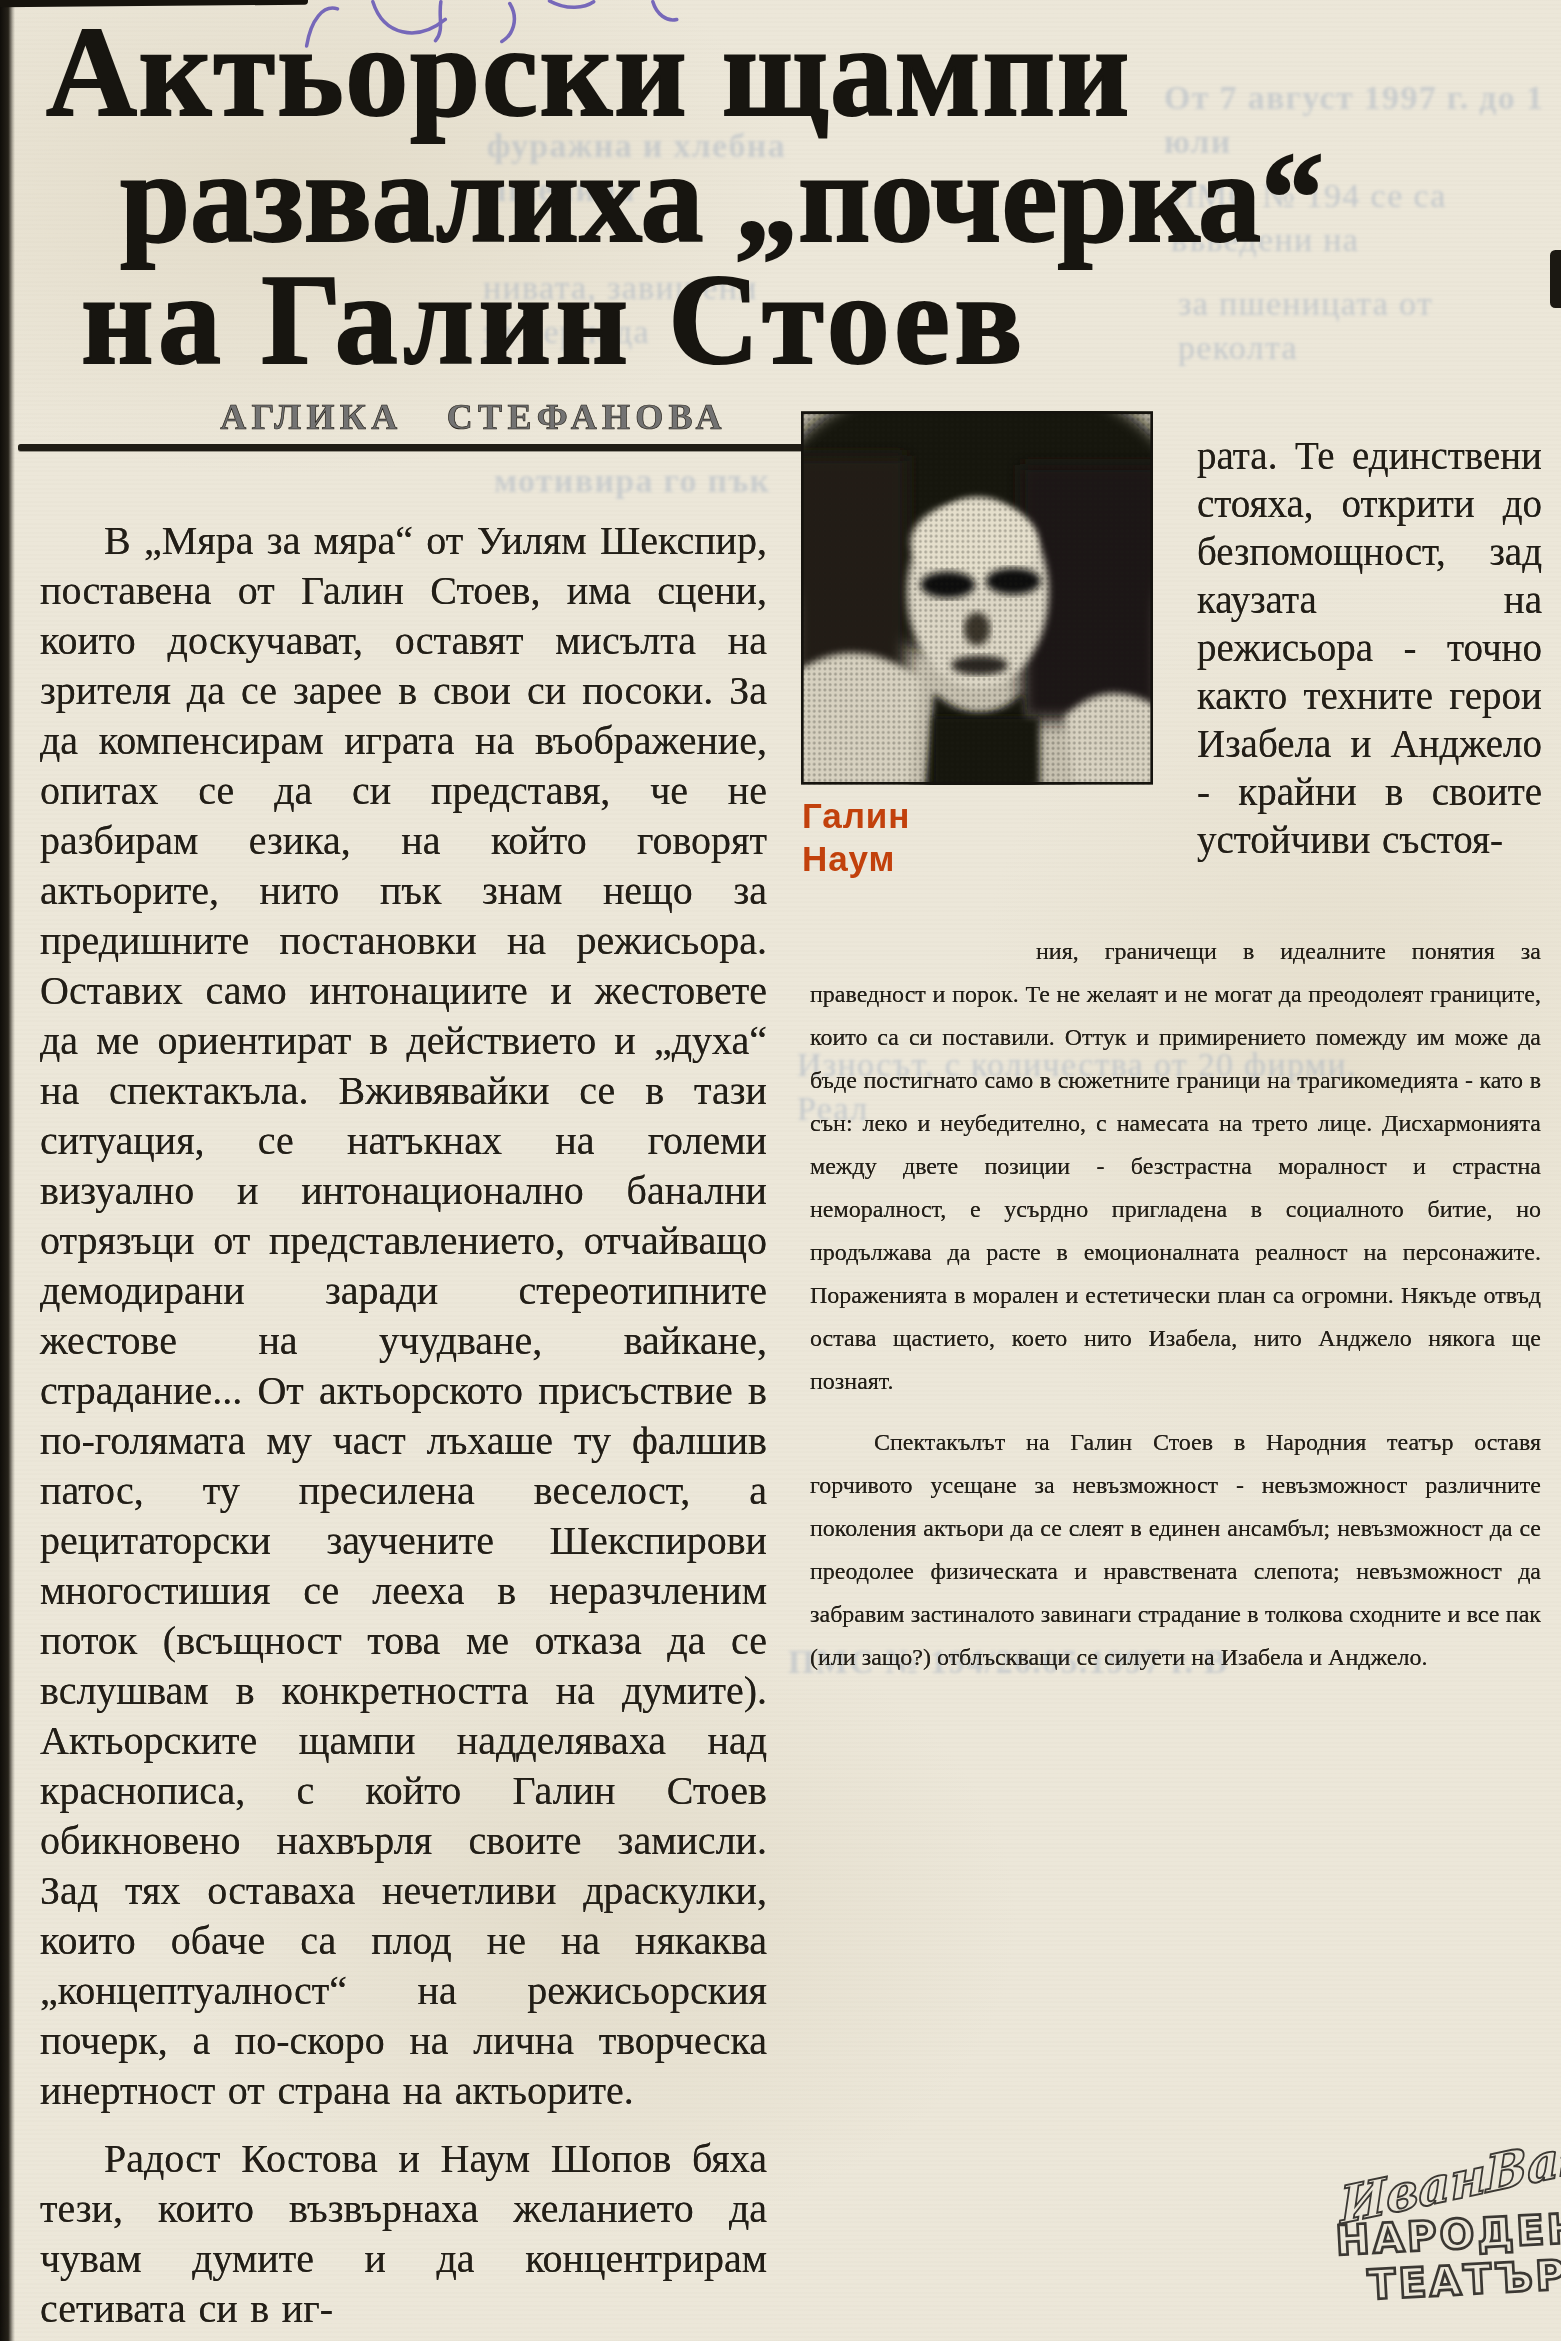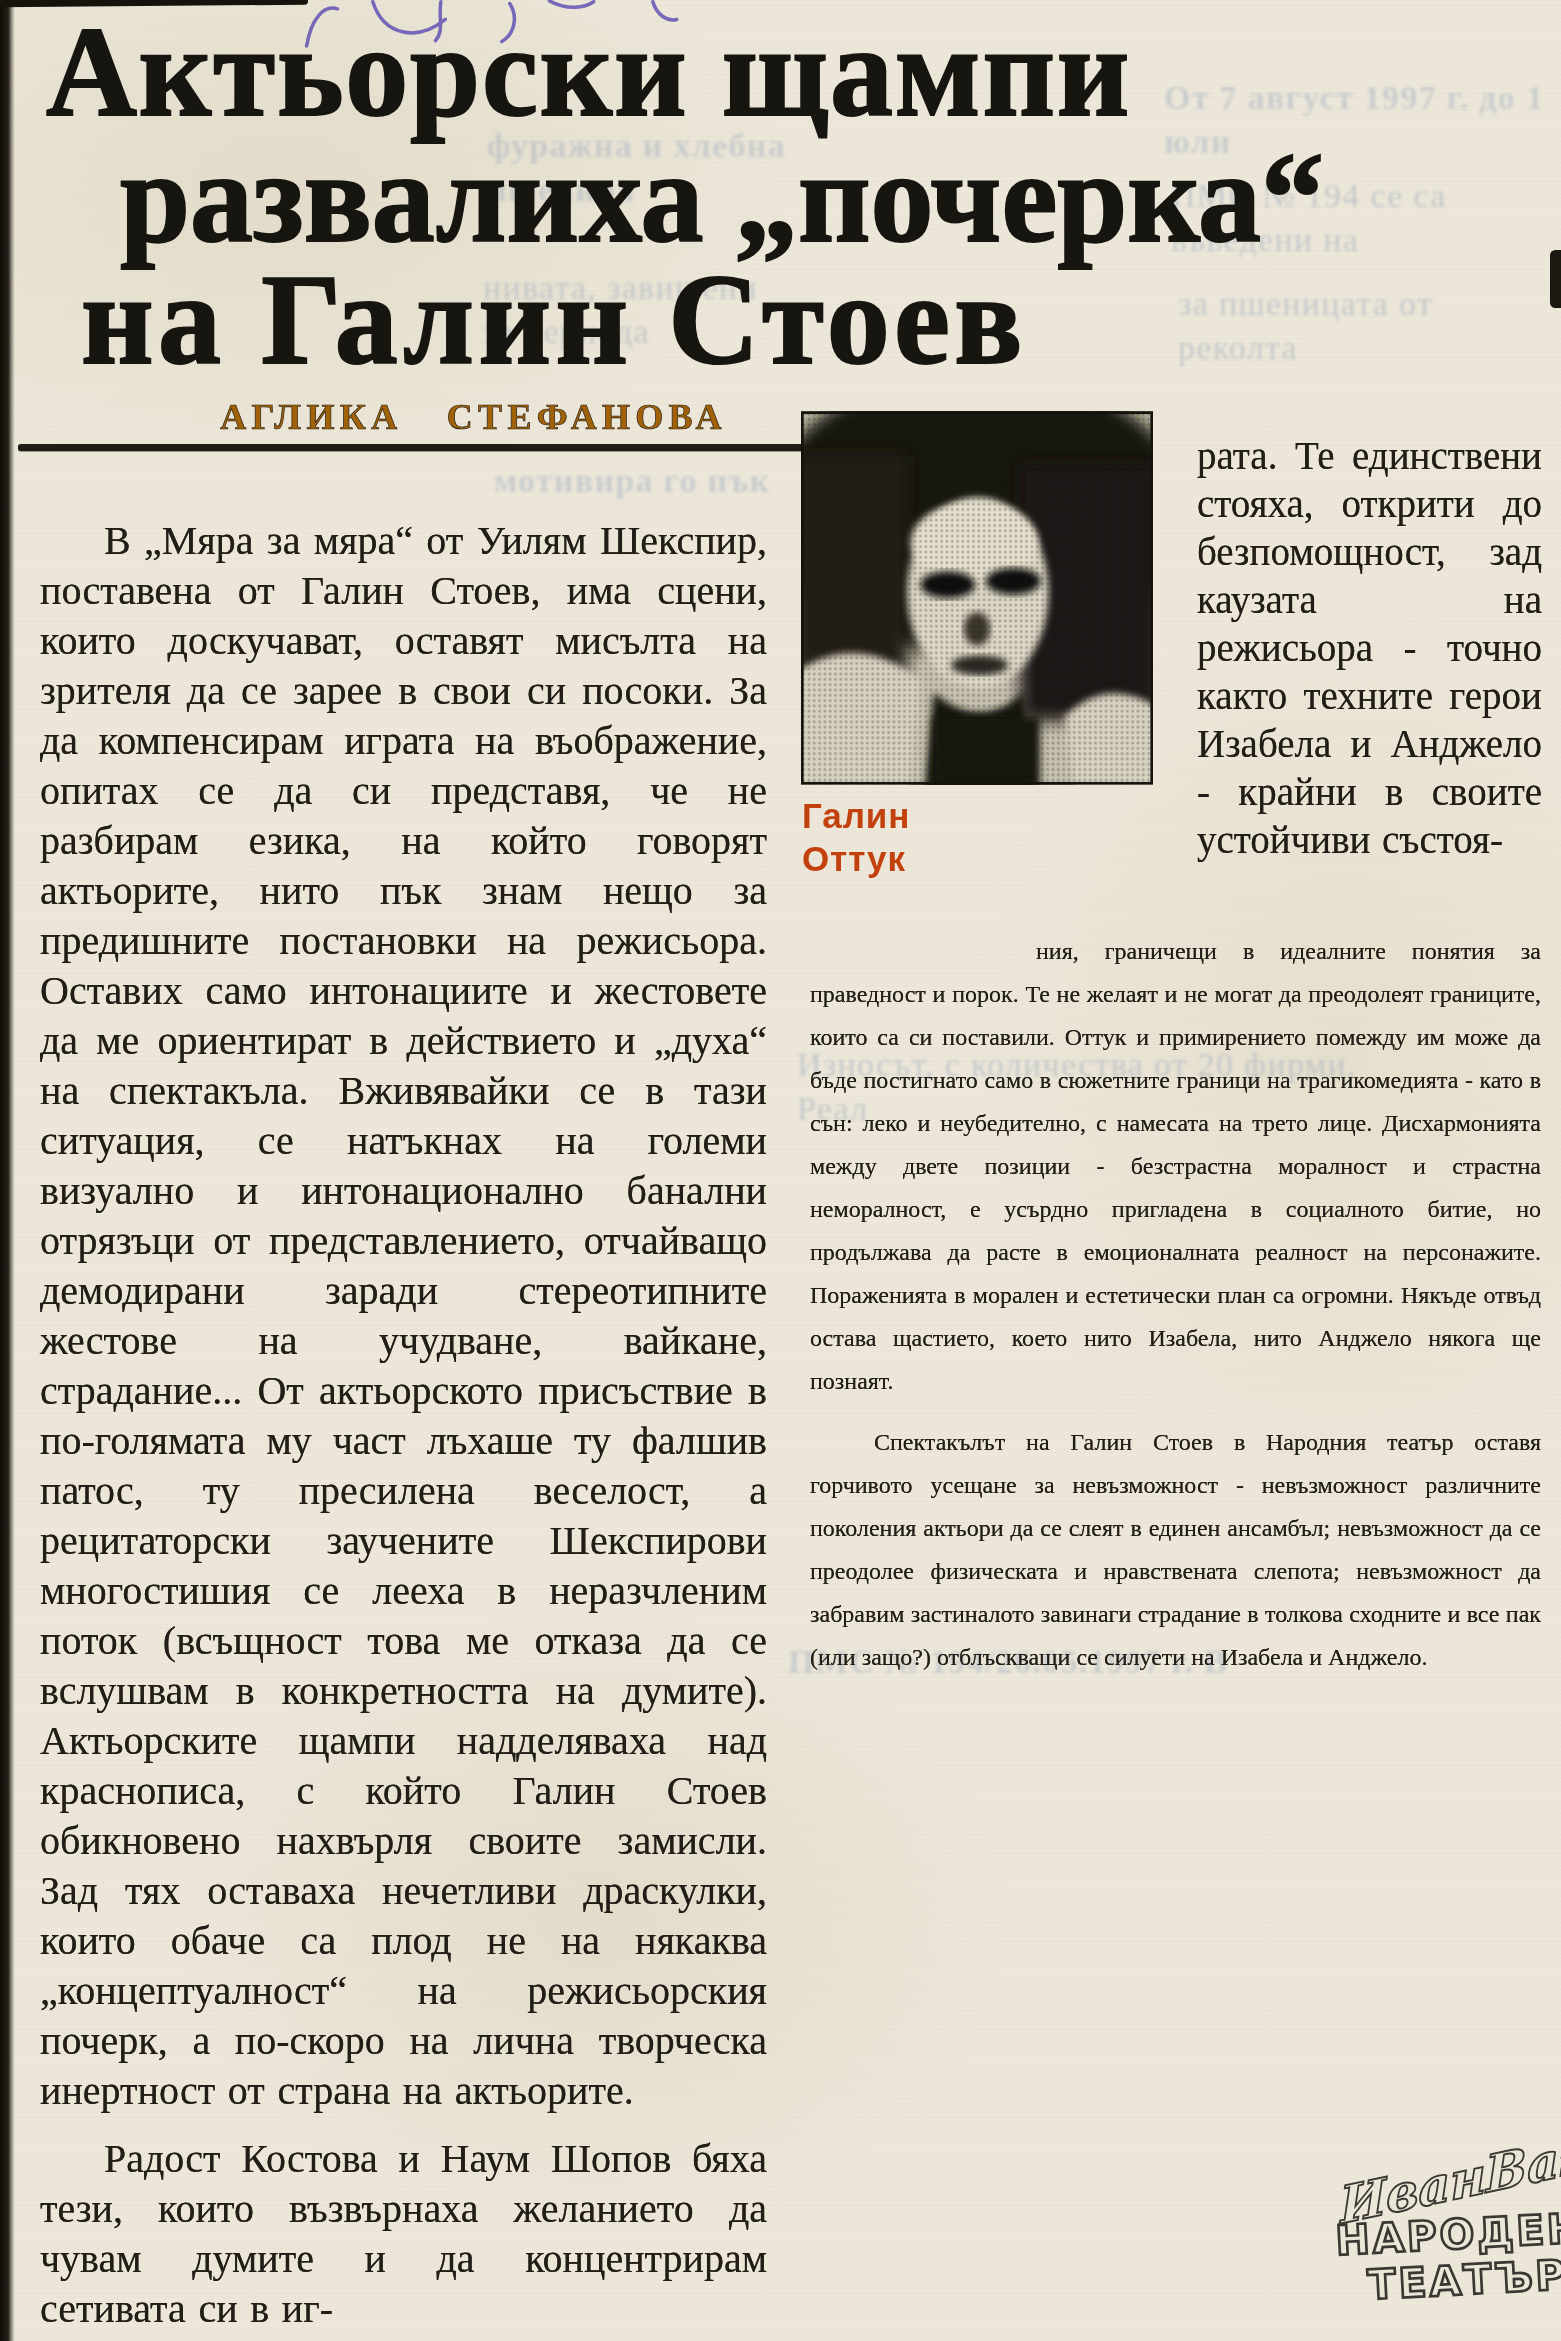--- a/index.html
+++ b/index.html
@@ -24,21 +24,21 @@
   .edge-notch { position:absolute; right:0; top:250px; width:11.5px; height:58px; z-index:8;
     background:#1b1812; border-radius:5.3px 0 0 5.3px; }
   
   .hl { position:absolute; margin:0; color:#171510; font-weight:bold; line-height:1;
     -webkit-text-stroke:1.9px #171510; transform:scaleY(1.03); white-space:nowrap; z-index:2; }
   .hl1 { left:46px;  top:8.9px;  font-size:126px; letter-spacing:1.8px; }
   .hl2 { left:120px; top:135px; font-size:126px; letter-spacing:0; }
   .hl3 { left:81px;  top:257px; font-size:126px; letter-spacing:4.4px; }
   .byline { position:absolute; left:26.6px; top:396px; width:894px; z-index:2;
     text-align:center; font-weight:bold; font-size:36px; letter-spacing:5.3px; word-spacing:30px;
-    color:#a16207; -webkit-text-stroke:0.7px #231f18; }
+    color:#737373; -webkit-text-stroke:0.7px #231f18; }
   .byline-rule { position:absolute; left:17.7px; top:444px; width:905px; height:7px; z-index:2;
     background:#1f1c15; border-radius:2.7px; box-shadow:0 0.9px 0 rgba(31,28,21,.4); }
   
   .col { position:absolute; z-index:2; text-align:justify; color:#221e17;
     text-shadow:0 0 0.5px rgba(30,27,20,.85); }
   .col p { margin:18px; }
   .indent { text-indent:64px; }
   .col-left { left:22px; top:498px; width:763px; height:1840px; overflow:hidden;
     font-size:40px; line-height:50px; word-spacing:2.7px; }
   .col-right-top { left:1179px; top:414px; width:381px; height:501px; overflow:hidden;
@@ -131,21 +131,21 @@
       <ellipse cx="202" cy="287" rx="32" ry="11" fill="#2c2820" filter="url(#b4)"></ellipse>
       <path d="M150,318 Q202,362 252,318 L262,430 L140,430 Z" fill="#14120d" filter="url(#b4)"></path>
       <rect x="150" y="345" width="120" height="80" fill="#191711" filter="url(#b4)"></rect>
       <rect width="398" height="422" fill="url(#ht)"></rect>
       <rect x="1.5" y="1.5" width="395" height="419" fill="none" stroke="#15130e" stroke-width="3"></rect>
     </svg>
   </div>
 
   <div class="caption">
     <span>Галин</span><br>
-    <span>Оттук</span>
+    <span>Наум</span>
   </div>
 
   <div class="col col-left">
     <p class="indent">В „Мяра за мяра“ от Уилям Шекспир, поставена от Галин Стоев, има сцени, които доскучават, оставят мисълта на зрителя да се зарее в свои си посоки. За да компенсирам играта на въображение, опитах се да си представя, че не разбирам езика, на който говорят актьорите, нито пък знам нещо за предишните постановки на режисьора. Оставих само интонациите и жестовете да ме ориентират в действието и „духа“ на спектакъла. Вживявайки се в тази ситуация, се натъкнах на големи визуално и интонационално банални отрязъци от представлението, отчайващо демодирани заради стереотипните жестове на учудване, вайкане, страдание... От актьорското присъствие в по-голямата му част лъхаше ту фалшив патос, ту пресилена веселост, а рецитаторски заучените Шекспирови многостишия се лееха в неразчленим поток (всъщност това ме отказа да се вслушвам в конкретността на думите). Актьорските щампи надделяваха над краснописа, с който Галин Стоев обикновено нахвърля своите замисли. Зад тях оставаха нечетливи драскулки, които обаче са плод не на някаква „концептуалност“ на режисьорския почерк, а по-скоро на лична творческа инертност от страна на актьорите.</p>
     <p class="indent">Радост Костова и Наум Шопов бяха тези, които възвърнаха желанието да чувам думите и да концентрирам сетивата си в иг-</p>
   </div>
 
   <div class="col col-right-top">
     <p>рата. Те единствени стояха, открити до безпомощност, зад каузата на режисьора - точно както техните герои Изабела и Анджело - крайни в своите устойчиви състоя-</p>
   </div>

